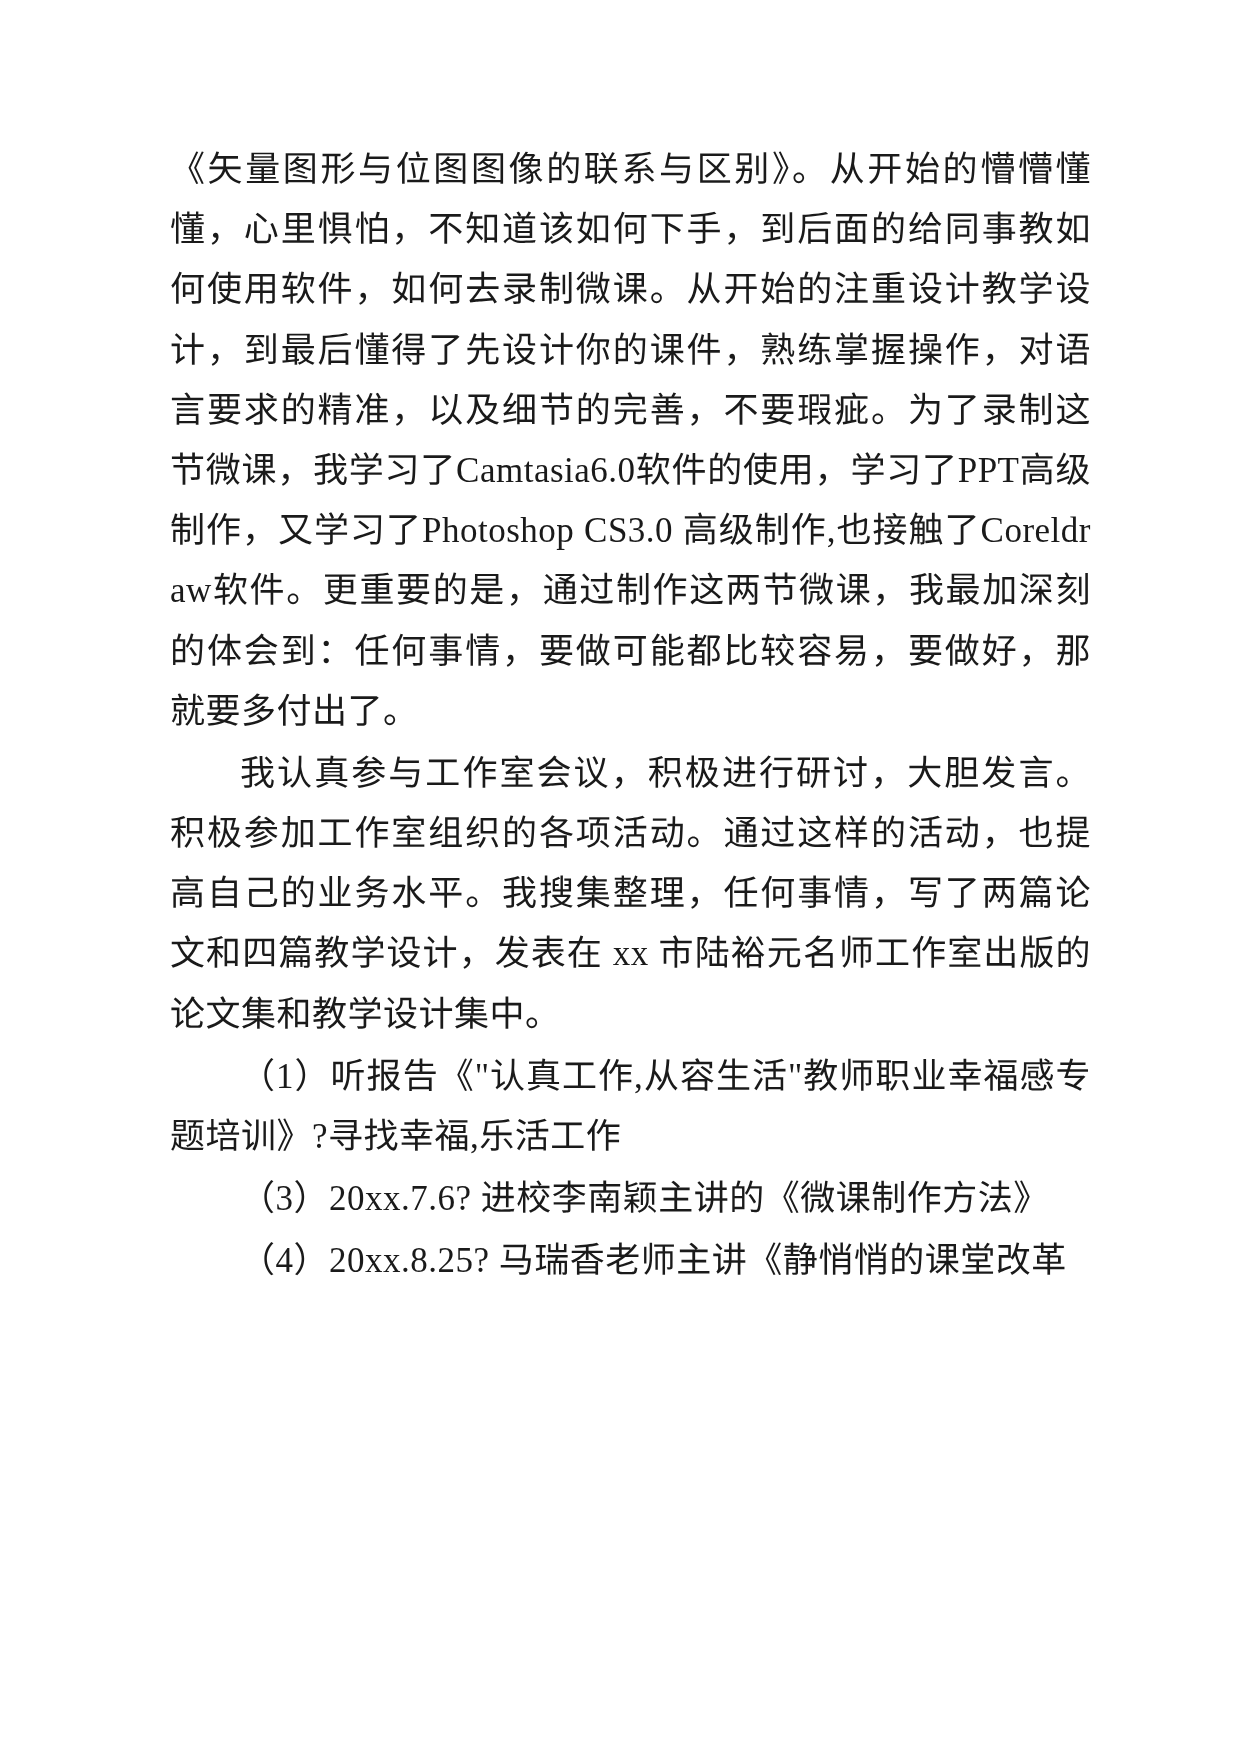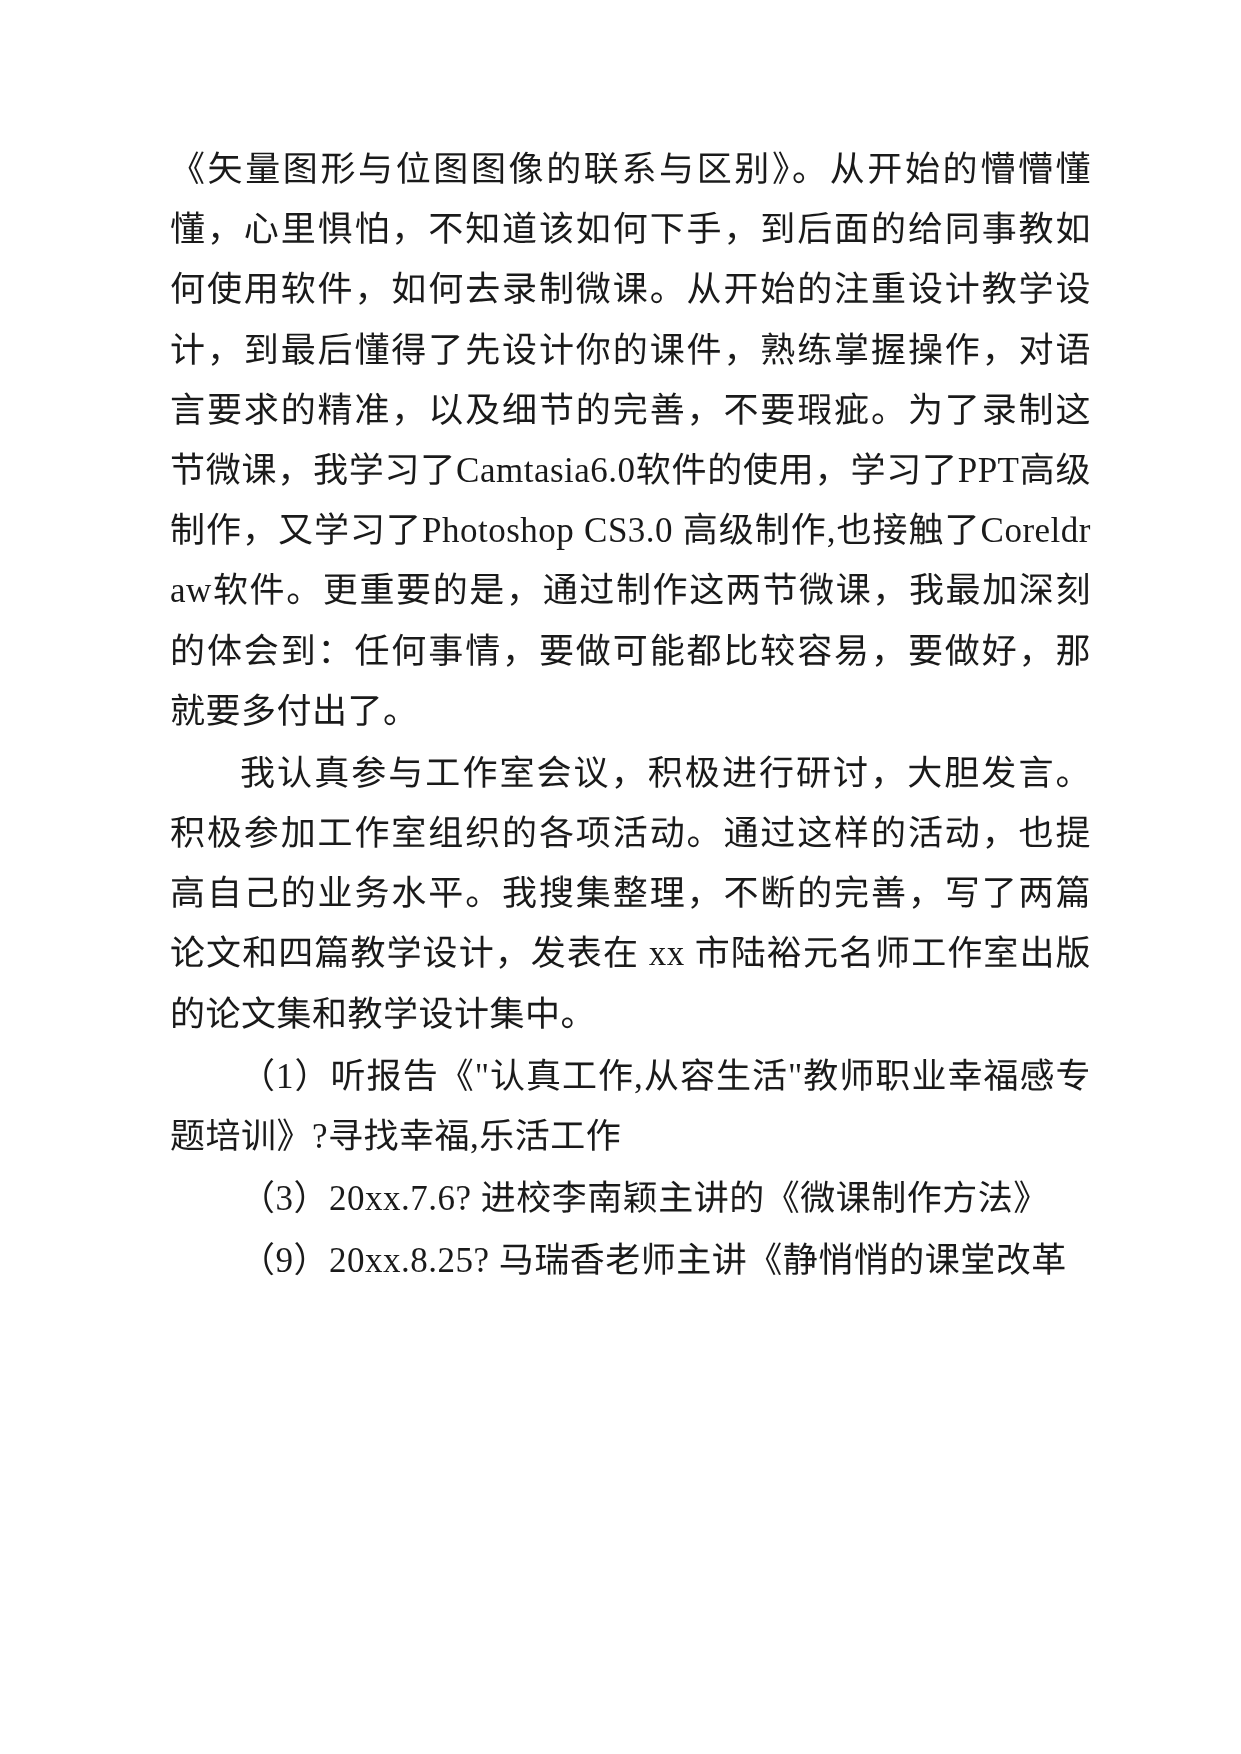--- a/index.html
+++ b/index.html
@@ -34,18 +34,18 @@
   .doc-body p {
     word-break: break-all;
   }
 </style>
 </head>
 <body>
 
 <div class="page">
   <div class="doc-body">
     <p>《矢量图形与位图图像的联系与区别》。从开始的懵懵懂懂，心里惧怕，不知道该如何下手，到后面的给同事教如何使用软件，如何去录制微课。从开始的注重设计教学设计，到最后懂得了先设计你的课件，熟练掌握操作，对语言要求的精准，以及细节的完善，不要瑕疵。为了录制这节微课，我学习了Camtasia6.0软件的使用，学习了PPT高级制作，又学习了Photoshop CS3.0 高级制作,也接触了Coreldraw软件。更重要的是，通过制作这两节微课，我最加深刻的体会到：任何事情，要做可能都比较容易，要做好，那就要多付出了。</p>
-    <p class="indent">我认真参与工作室会议，积极进行研讨，大胆发言。积极参加工作室组织的各项活动。通过这样的活动，也提高自己的业务水平。我搜集整理，不断的完善，写了两篇论文和四篇教学设计，发表在 xx 市陆裕元名师工作室出版的论文集和教学设计集中。</p>
+    <p class="indent">我认真参与工作室会议，积极进行研讨，大胆发言。积极参加工作室组织的各项活动。通过这样的活动，也提高自己的业务水平。我搜集整理，任何事情，写了两篇论文和四篇教学设计，发表在 xx 市陆裕元名师工作室出版的论文集和教学设计集中。</p>
     <p class="indent">（1）听报告《"认真工作,从容生活"教师职业幸福感专题培训》?寻找幸福,乐活工作</p>
     <p class="indent">（3）20xx.7.6? 进校李南颖主讲的《微课制作方法》</p>
-    <p class="indent">（9）20xx.8.25? 马瑞香老师主讲《静悄悄的课堂改革</p>
+    <p class="indent">（4）20xx.8.25? 马瑞香老师主讲《静悄悄的课堂改革</p>
   </div>
 </div>
 
 </body></html>

